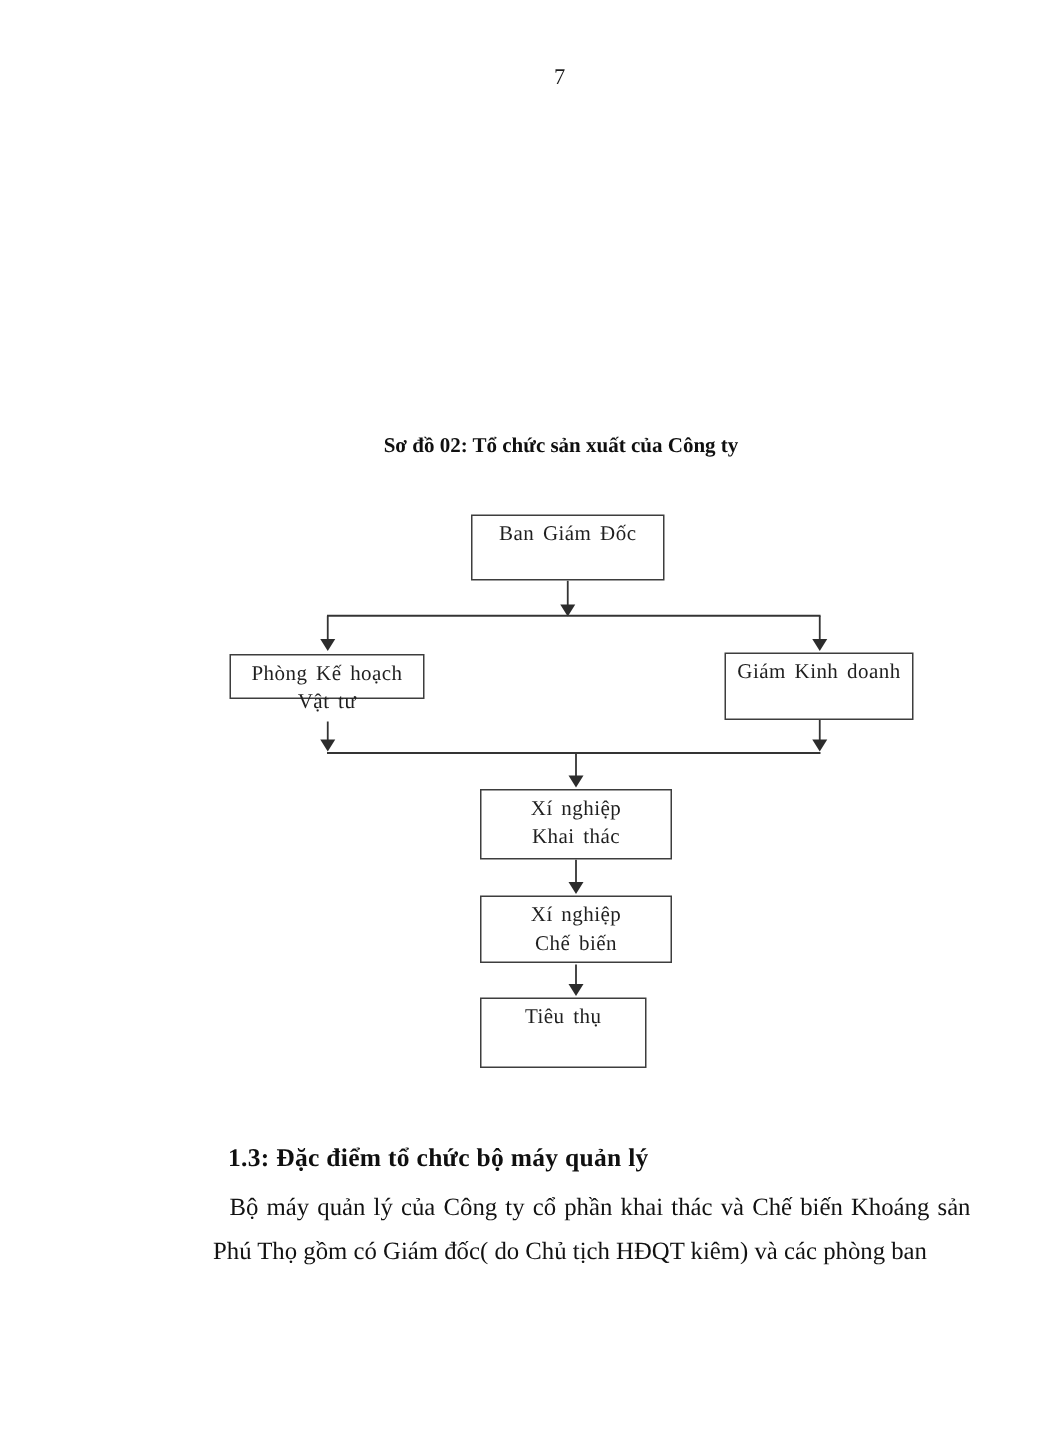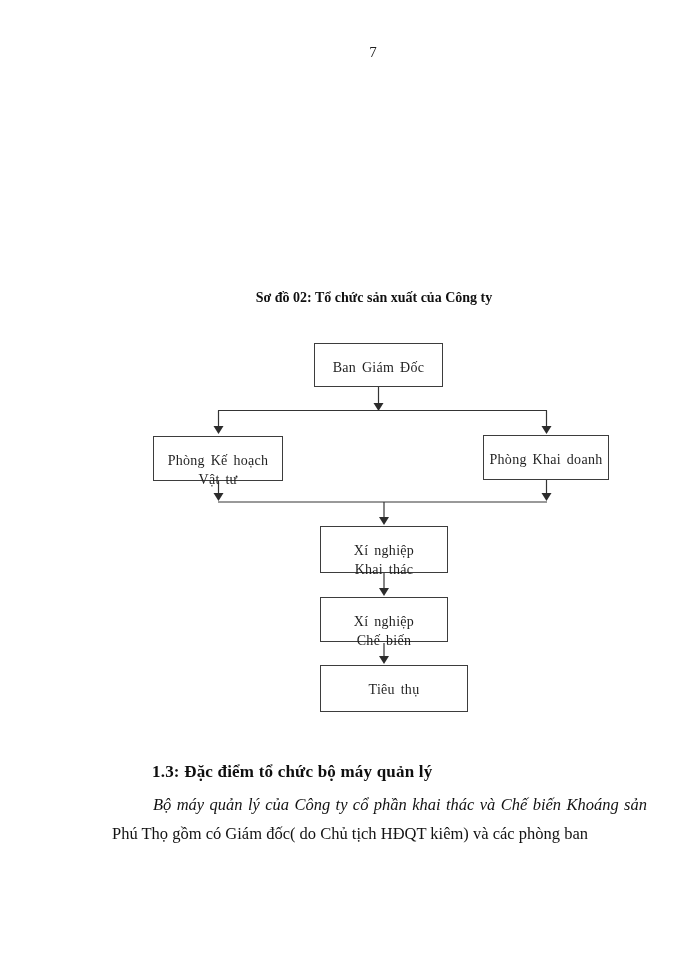--- a/index.html
+++ b/index.html
@@ -48,32 +48,32 @@
   .connectors line { stroke: #343434; stroke-width: 1.2; }
   .connectors polygon { fill: #2c2c2c; }
 
   .node {
     position: absolute;
     border: 1px solid #3d3d3d;
     background: #ffffff;
     text-align: center;
     font-size: 14px;
     line-height: 19px;
-    padding-top: 14px;
+    padding-top: 3px;
     white-space: pre-line;
     color: #1f1f1f;
     letter-spacing: 0.3px;
     word-spacing: 2px;
   }
   .node-ban-giam-doc   { left: 314px; top: 343px; width: 129px; height: 44px; }
-  .node-ke-hoach       { left: 153px; top: 436px; width: 130px; height: 45px; }
+  .node-ke-hoach       { left: 153px; top: 436px; width: 130px; height: 30px; }
   .node-kinh-doanh     { left: 483px; top: 435px; width: 126px; height: 45px; }
   .node-khai-thac      { left: 320px; top: 526px; width: 128px; height: 47px; }
   .node-che-bien       { left: 320px; top: 597px; width: 128px; height: 45px; }
-  .node-tieu-thu       { left: 320px; top: 665px; width: 148px; height: 47px; }
+  .node-tieu-thu       { left: 320px; top: 665px; width: 111px; height: 47px; }
 
   .section-heading {
     position: absolute;
     left: 152px;
     top: 762px;
     margin: 0;
     font-size: 17px;
     font-weight: 700;
     color: #0f0f0f;
     letter-spacing: 0.2px;
@@ -84,27 +84,26 @@
     position: absolute;
     font-size: 16.5px;
     color: #121212;
   }
   .para-line-1 {
     left: 153px;
     top: 795px;
     width: 494px;
     text-align: justify;
     text-align-last: justify;
-    font-style: italic;
   }
   .para-line-2 {
     left: 112px;
     top: 824px;
     width: 536px;
-    text-align: left;
+    text-align: center;
   }
 </style>
 </head>
 <body>
 
 <div class="page">
 
   <div class="page-number">7</div>
 
   <h2 class="diagram-title">Sơ đồ 02: Tổ chức sản xuất của Công ty</h2>
@@ -134,21 +133,21 @@
 
     <line x1="384" y1="643" x2="384" y2="657"></line>
     <polygon points="379,656 389,656 384,664"></polygon>
   </svg>
 
   <div class="node node-ban-giam-doc">Ban Giám Đốc</div>
 
   <div class="node node-ke-hoach">Phòng Kế hoạch
 Vật tư</div>
 
-  <div class="node node-kinh-doanh">Phòng Khai doanh</div>
+  <div class="node node-kinh-doanh">Giám Kinh doanh</div>
 
   <div class="node node-khai-thac">Xí nghiệp
 Khai thác</div>
 
   <div class="node node-che-bien">Xí nghiệp
 Chế biến</div>
 
   <div class="node node-tieu-thu">Tiêu thụ</div>
 
   <h3 class="section-heading">1.3: Đặc điểm tổ chức bộ máy quản lý</h3>

